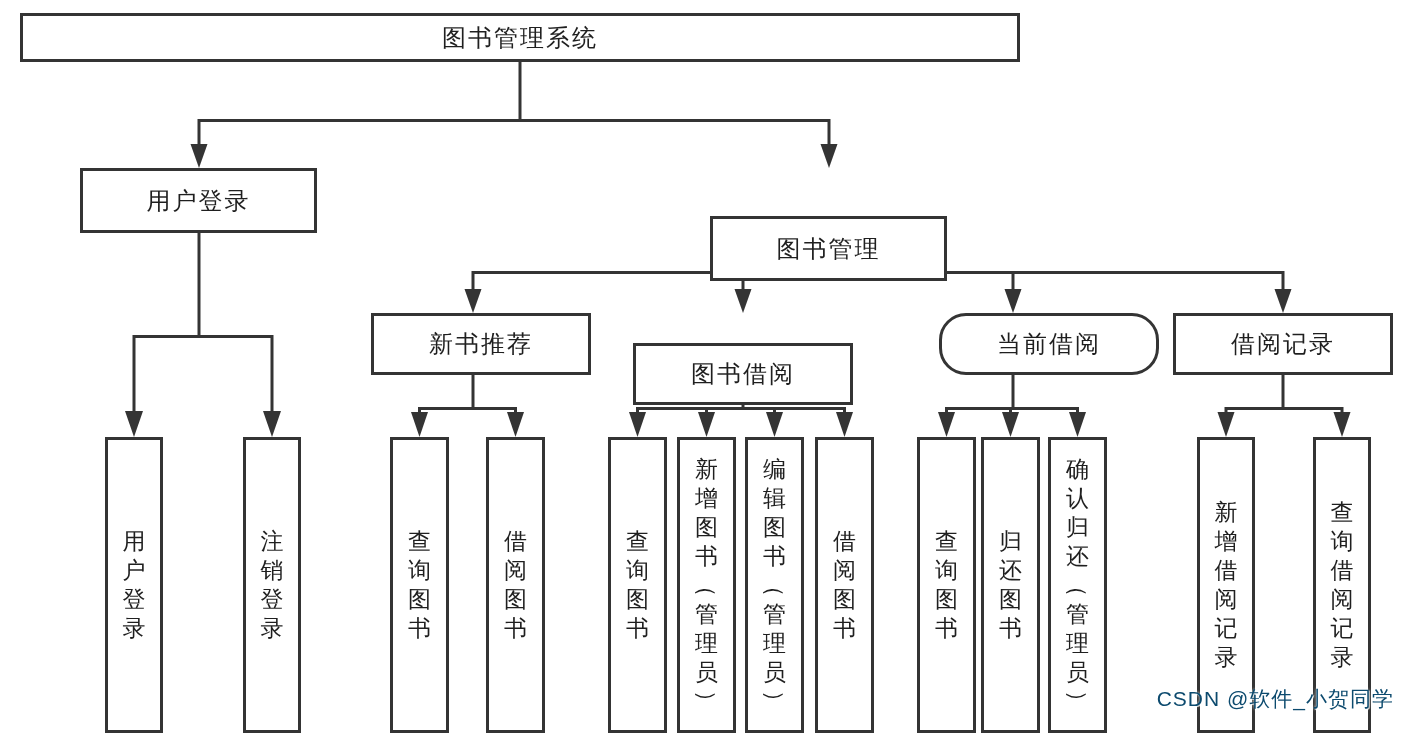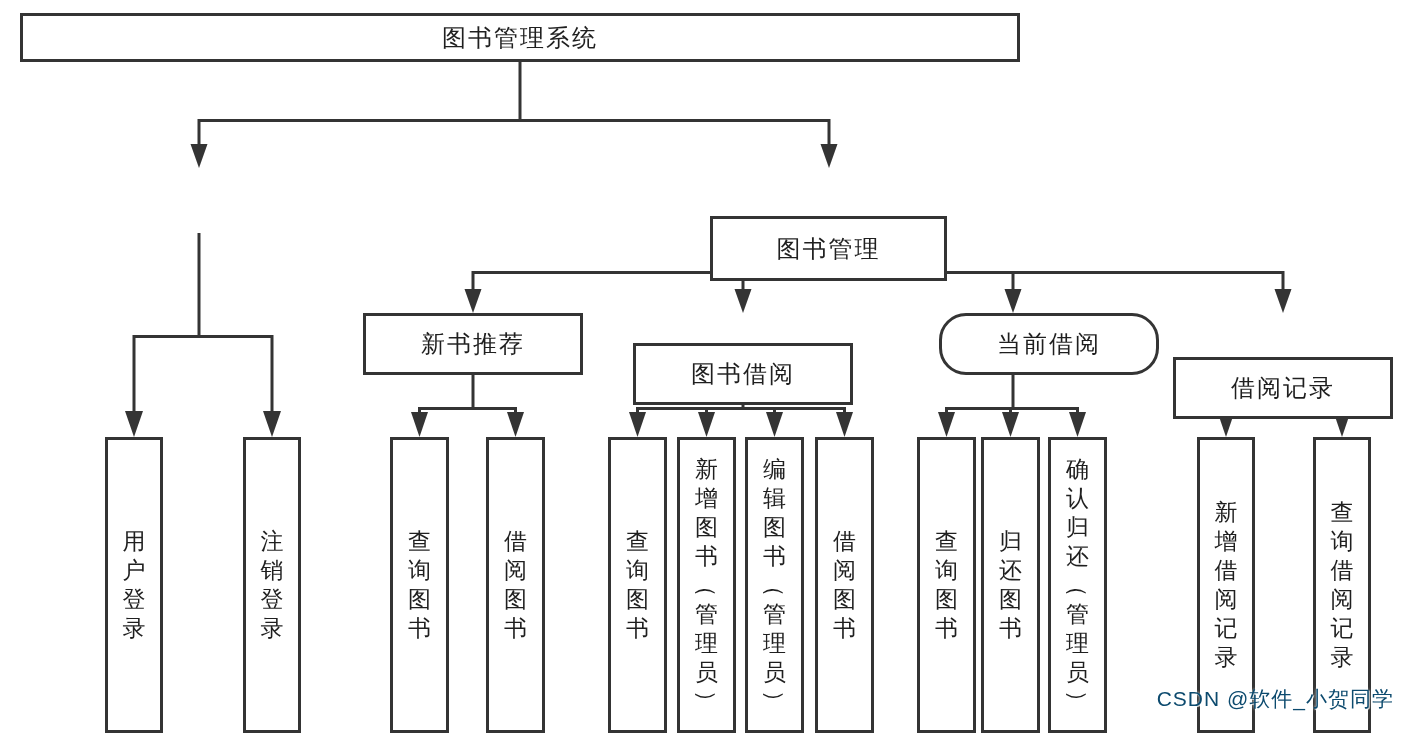--- a/index.html
+++ b/index.html
@@ -81,26 +81,27 @@
     <g>
       <path d="M1283 375 V408.5"></path>
       <path d="M1226 414 V408.5 H1342 V414"></path>
       <polygon points="1217.5,412 1234.5,412 1226,437"></polygon>
       <polygon points="1333.5,412 1350.5,412 1342,437"></polygon>
     </g>
   </svg>
 
   <div class="box" style="left:20px;top:13px;width:1000px;height:49px;">图书管理系统</div>
 
+  <div class="box" style="left:80px;top:168px;width:237px;height:65px;">用户登录</div>
   <div class="box" style="left:710px;top:168px;width:237px;height:65px;margin-top:48px;">图书管理</div>
 
-  <div class="box" style="left:363px;top:313px;width:220px;height:62px;">新书推荐</div>
+  <div class="box" style="left:371px;top:313px;width:220px;height:62px;">新书推荐</div>
   <div class="box" style="left:633px;top:313px;width:220px;height:62px;margin-top:30px;">图书借阅</div>
   <div class="box" style="left:939px;top:313px;width:220px;height:62px;border-radius:27px;">当前借阅</div>
-  <div class="box" style="left:1173px;top:313px;width:220px;height:62px;margin-top:44px;">借阅记录</div>
+  <div class="box" style="left:1173px;top:313px;width:220px;height:62px;">借阅记录</div>
 
   <div class="box vbox" style="left:105px;top:437px;width:58px;height:296px;">
       <span>用</span>
       <span>户</span>
       <span>登</span>
       <span>录</span>
     </div>
   <div class="box vbox" style="left:243px;top:437px;width:58px;height:296px;">
       <span>注</span>
       <span>销</span>

